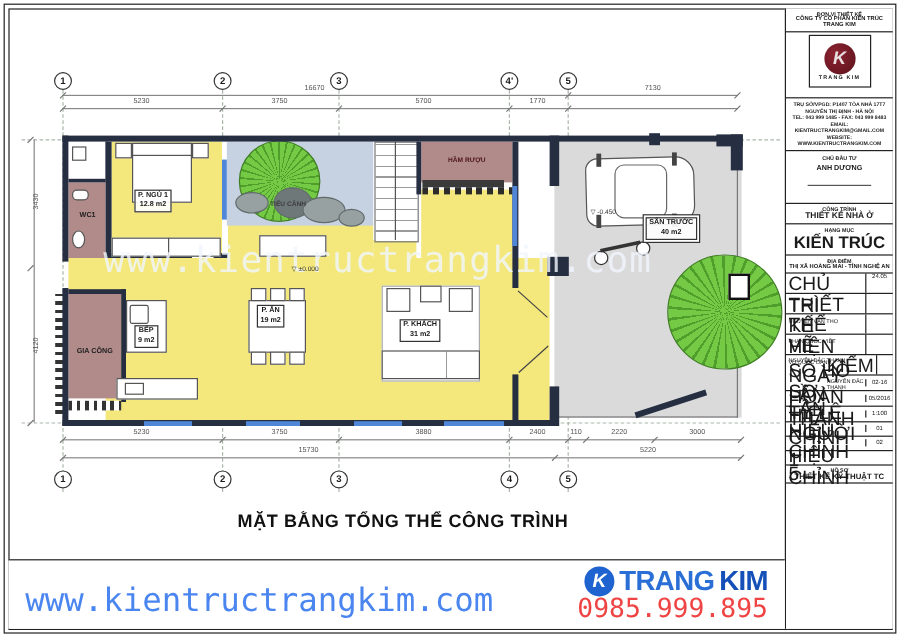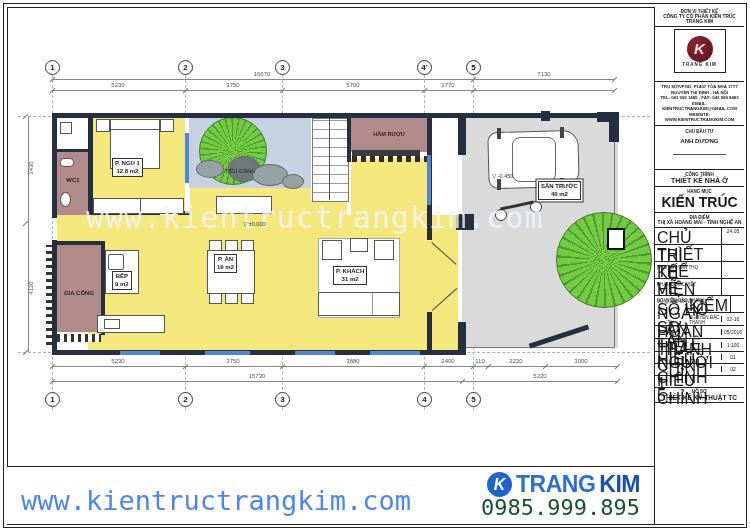--- a/index.html
+++ b/index.html
@@ -57,21 +57,21 @@
   #footer{position:absolute;left:7px;bottom:7px;width:647px;height:57px;border-top:1.5px solid #222;
           background:#fff;z-index:9;}
   #footerUrl{position:absolute;left:14px;bottom:8px;font-family:"DejaVu Sans Mono",monospace;
              font-size:27px;color:#4b86f0;}
   #brand{position:absolute;right:14px;top:4px;display:flex;align-items:center;gap:4px;}
   #brandIcon{width:25px;height:25px;border-radius:50%;background:#1e63cf;color:#fff;font-weight:bold;
              font-style:italic;font-size:16px;line-height:25px;text-align:center;}
   .brandT{font-weight:bold;font-size:23px;color:#2a6fd6;letter-spacing:-.5px;}
   .brandK{font-weight:bold;font-size:23px;color:#1450b8;letter-spacing:-.5px;}
   #phone{position:absolute;right:14px;bottom:4px;font-family:"DejaVu Sans Mono",monospace;
-         font-size:22px;color:#14532d;}
+         font-size:22px;color:#ef4444;}
 </style>
 </head>
 <body>
 
 <div id="sheet">
   <div class="frame" style="left:3px;top:3px;width:742px;height:523px;"></div>
   <div class="frame" style="left:7px;top:7px;width:735px;height:516px;"></div>
 
   <div class="abs" style="left:0;top:0;width:654px;height:460px;">
 
@@ -269,20 +269,21 @@
     <div class="bubble" style="left:417px;top:392px;">4</div>
     <div class="bubble" style="left:466px;top:392px;">5</div>
 
     <div class="vdimline" style="left:28px;top:116px;height:236px;"></div>
     <span class="tick" style="left:25px;top:113px;"></span>
       <span class="tick" style="left:25px;top:220px;"></span>
       <span class="tick" style="left:25px;top:349px;"></span>
     <div class="dimtxt" style="left:24px;top:165px;transform:rotate(-90deg);">3430</div>
     <div class="dimtxt" style="left:24px;top:285px;transform:rotate(-90deg);">4120</div>
 
+    <div class="planlabeltitle" style="left:198px;top:426px;">MẶT BẰNG TỔNG THỂ CÔNG TRÌNH</div>
   </div>
 
   <div id="titleblock">
     <div class="tb" style="padding:2px 1px;">
       <div class="cap">ĐƠN VỊ THIẾT KẾ</div>
       <div class="val" style="font-size:4.8px;">CÔNG TY CỔ PHẦN KIẾN TRÚC TRANG KIM</div>
     </div>
     <div class="tb" style="height:54px;">
       <div id="logoBox">
         <div id="logoCircle">K</div>

